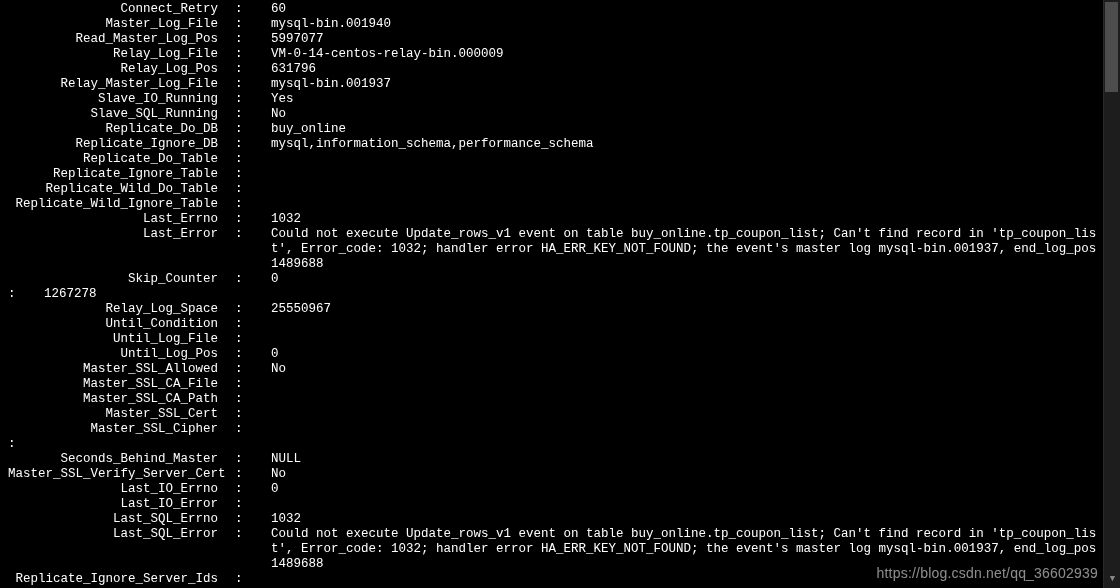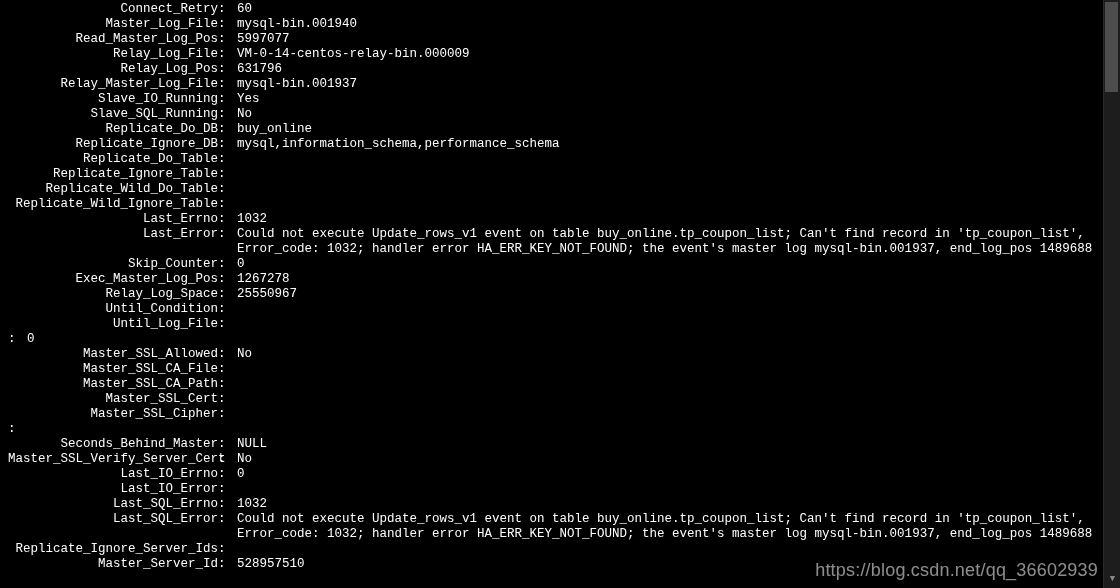--- a/index.html
+++ b/index.html
@@ -15,20 +15,21 @@
       overflow: hidden;
     }
     .terminal {
       width: 1099px;
       height: 100%;
       padding: 2px 0 0 8px;
       overflow: hidden;
     }
     .row {
       display: flex;
+      gap: 17px;
     }
     .label {
       display: inline-block;
       width: 210px;
       text-align: right;
       padding-right: 0;
       white-space: pre;
     }
     .colon {
       padding: 0 4px 0 0;
@@ -80,21 +81,21 @@
       justify-content: center;
       color: #888;
       font-size: 9px;
     }
     .watermark {
       position: absolute;
       right: 22px;
       bottom: 6px;
       color: rgba(255,255,255,0.55);
       font-family: Arial, sans-serif;
-      font-size: 18px;
+      font-size: 14px;
       letter-spacing: 0.2px;
     }
   </style>
 </head>
 <body>
 
 <div class="terminal" id="terminal">
     <div class="row">
       <span class="label">Connect_Retry</span>
       <span class="colon">: </span>
@@ -174,39 +175,39 @@
       <span class="label">Last_Error</span>
       <span class="colon">: </span>
       <span class="value">Could not execute Update_rows_v1 event on table buy_online.tp_coupon_list; Can't find record in 'tp_coupon_list', Error_code: 1032; handler error HA_ERR_KEY_NOT_FOUND; the event's master log mysql-bin.001937, end_log_pos 1489688</span>
     </div>
     <div class="row">
       <span class="label">Skip_Counter</span>
       <span class="colon">: </span>
       <span class="value">0</span>
     </div>
     <div class="row">
-      <span class="label">Exec_Master_Log_Pos</span>
       <span class="colon">: </span>
       <span class="value">1267278</span>
     </div>
     <div class="row">
       <span class="label">Relay_Log_Space</span>
       <span class="colon">: </span>
       <span class="value">25550967</span>
     </div>
     <div class="row">
       <span class="label">Until_Condition</span>
       <span class="colon">: </span>
     </div>
     <div class="row">
       <span class="label">Until_Log_File</span>
       <span class="colon">: </span>
       <span class="value"></span>
     </div>
     <div class="row">
+      <span class="label">Until_Log_Pos</span>
       <span class="colon">: </span>
       <span class="value">0</span>
     </div>
     <div class="row">
       <span class="label">Master_SSL_Allowed</span>
       <span class="colon">: </span>
       <span class="value">No</span>
     </div>
     <div class="row">
       <span class="label">Master_SSL_CA_File</span>

